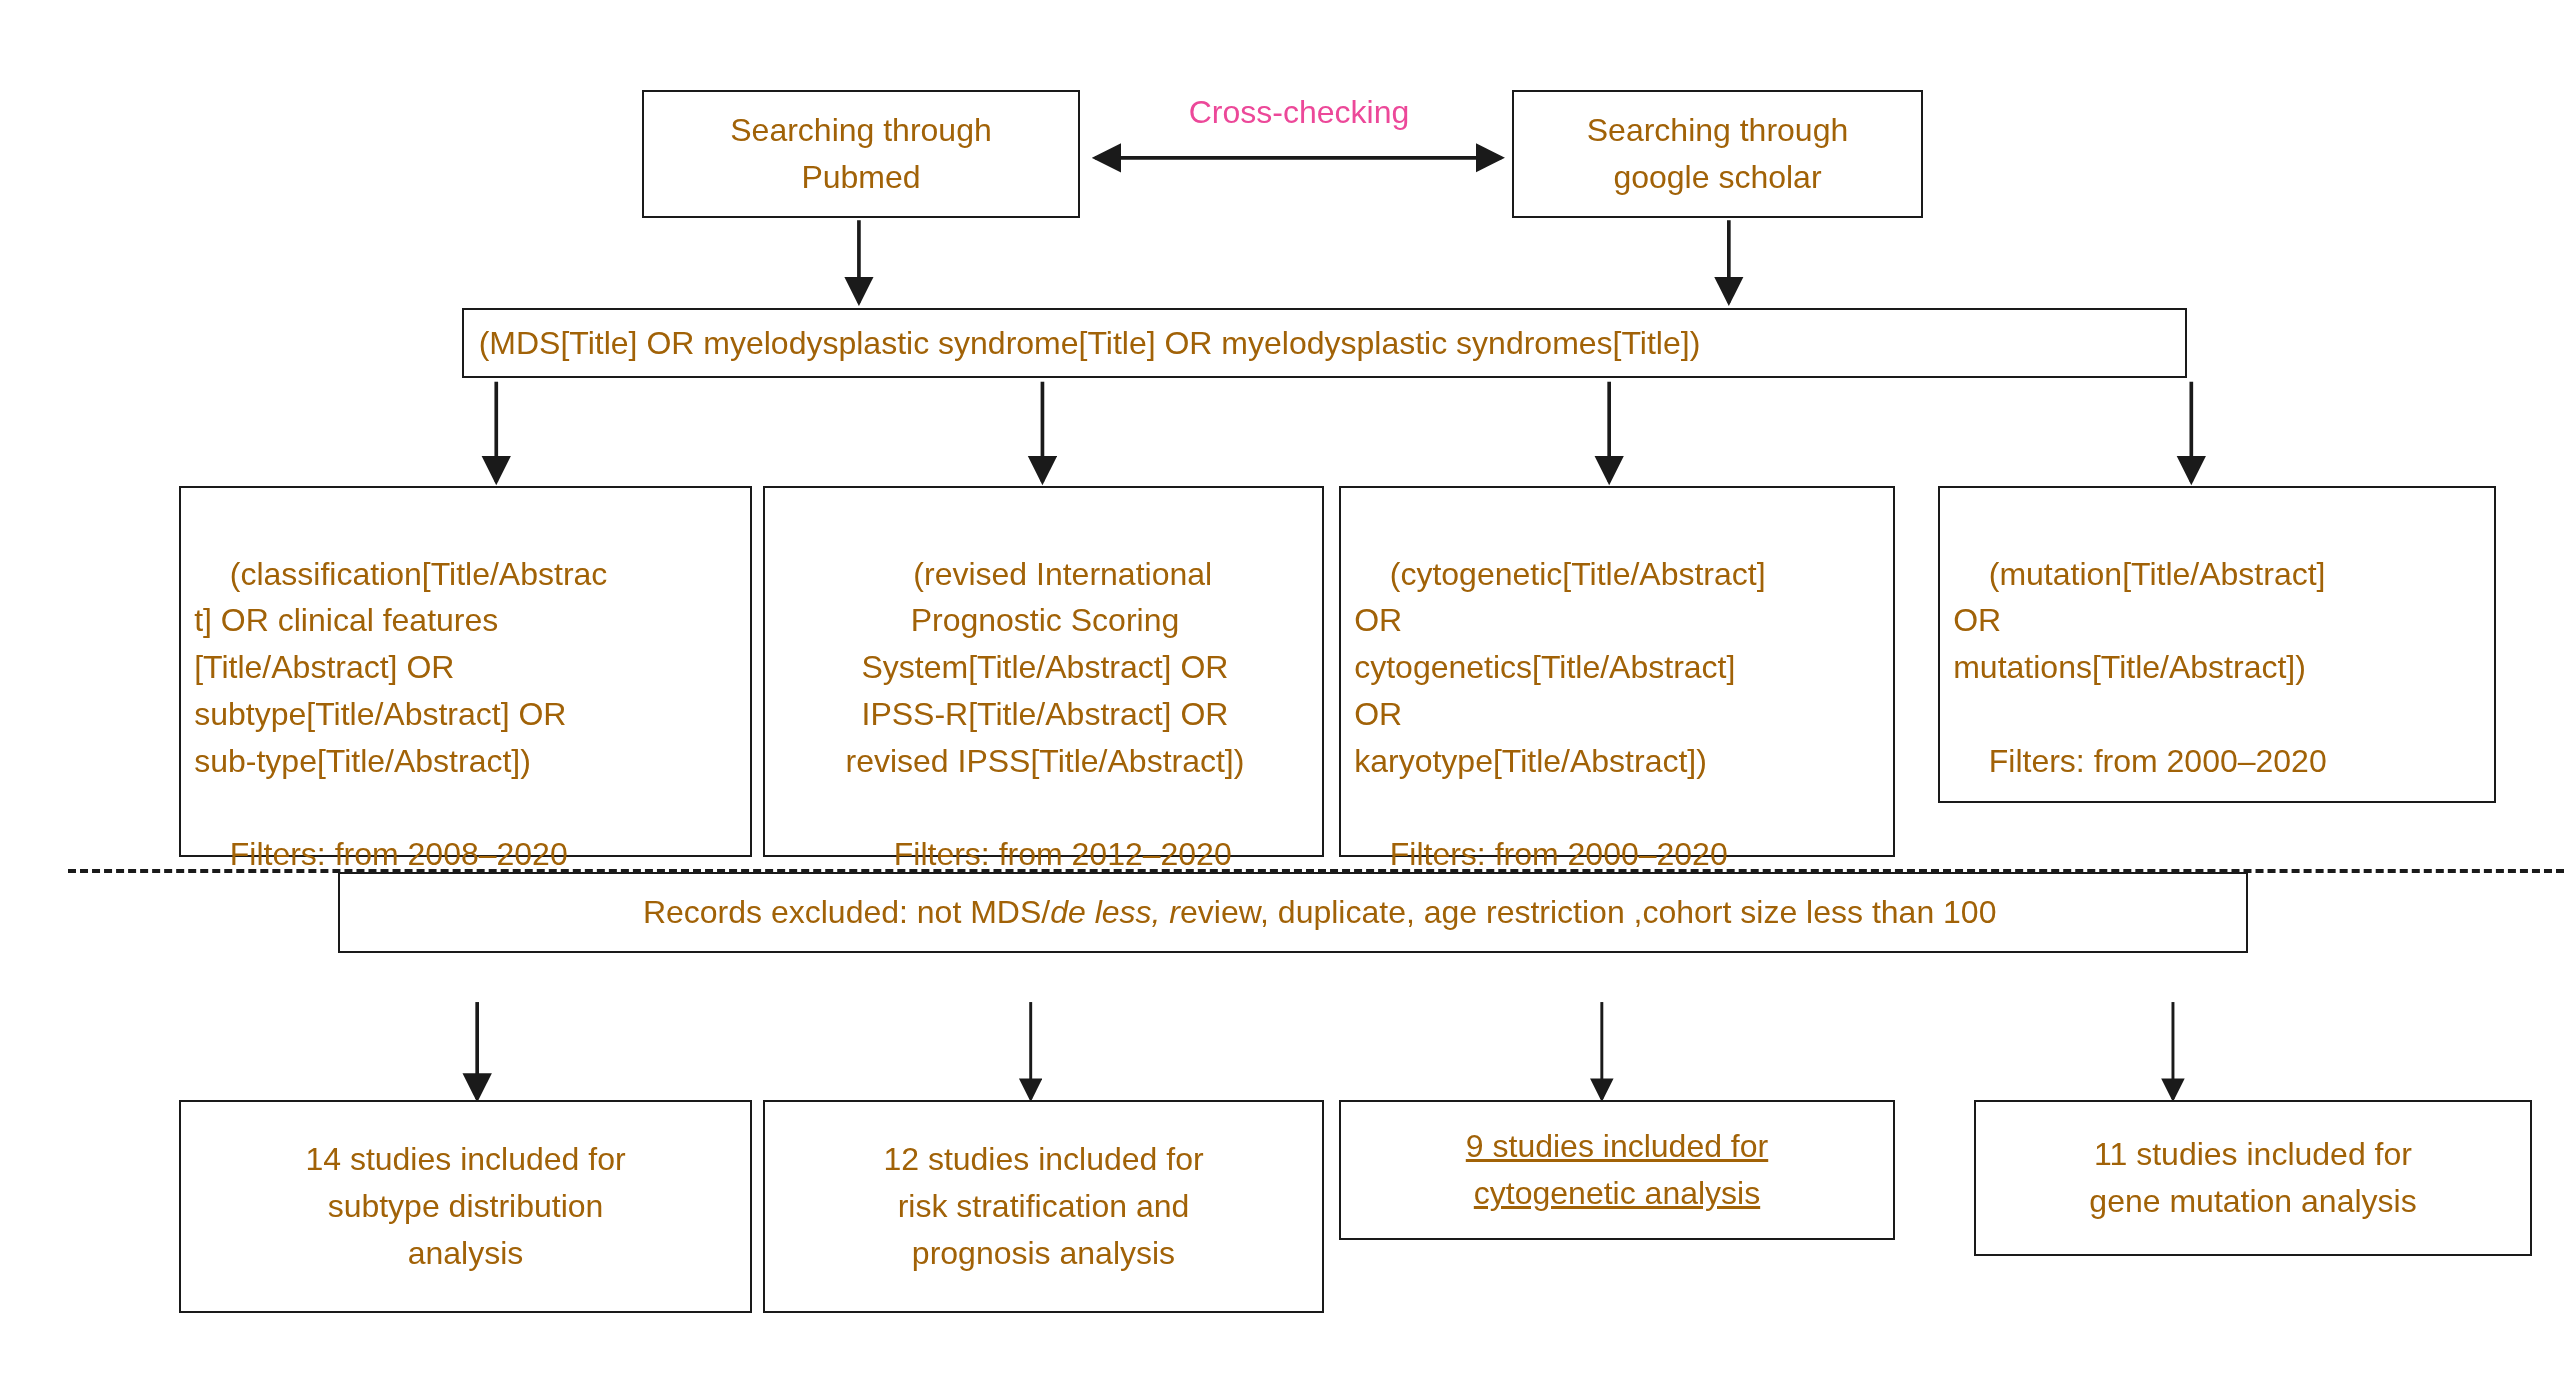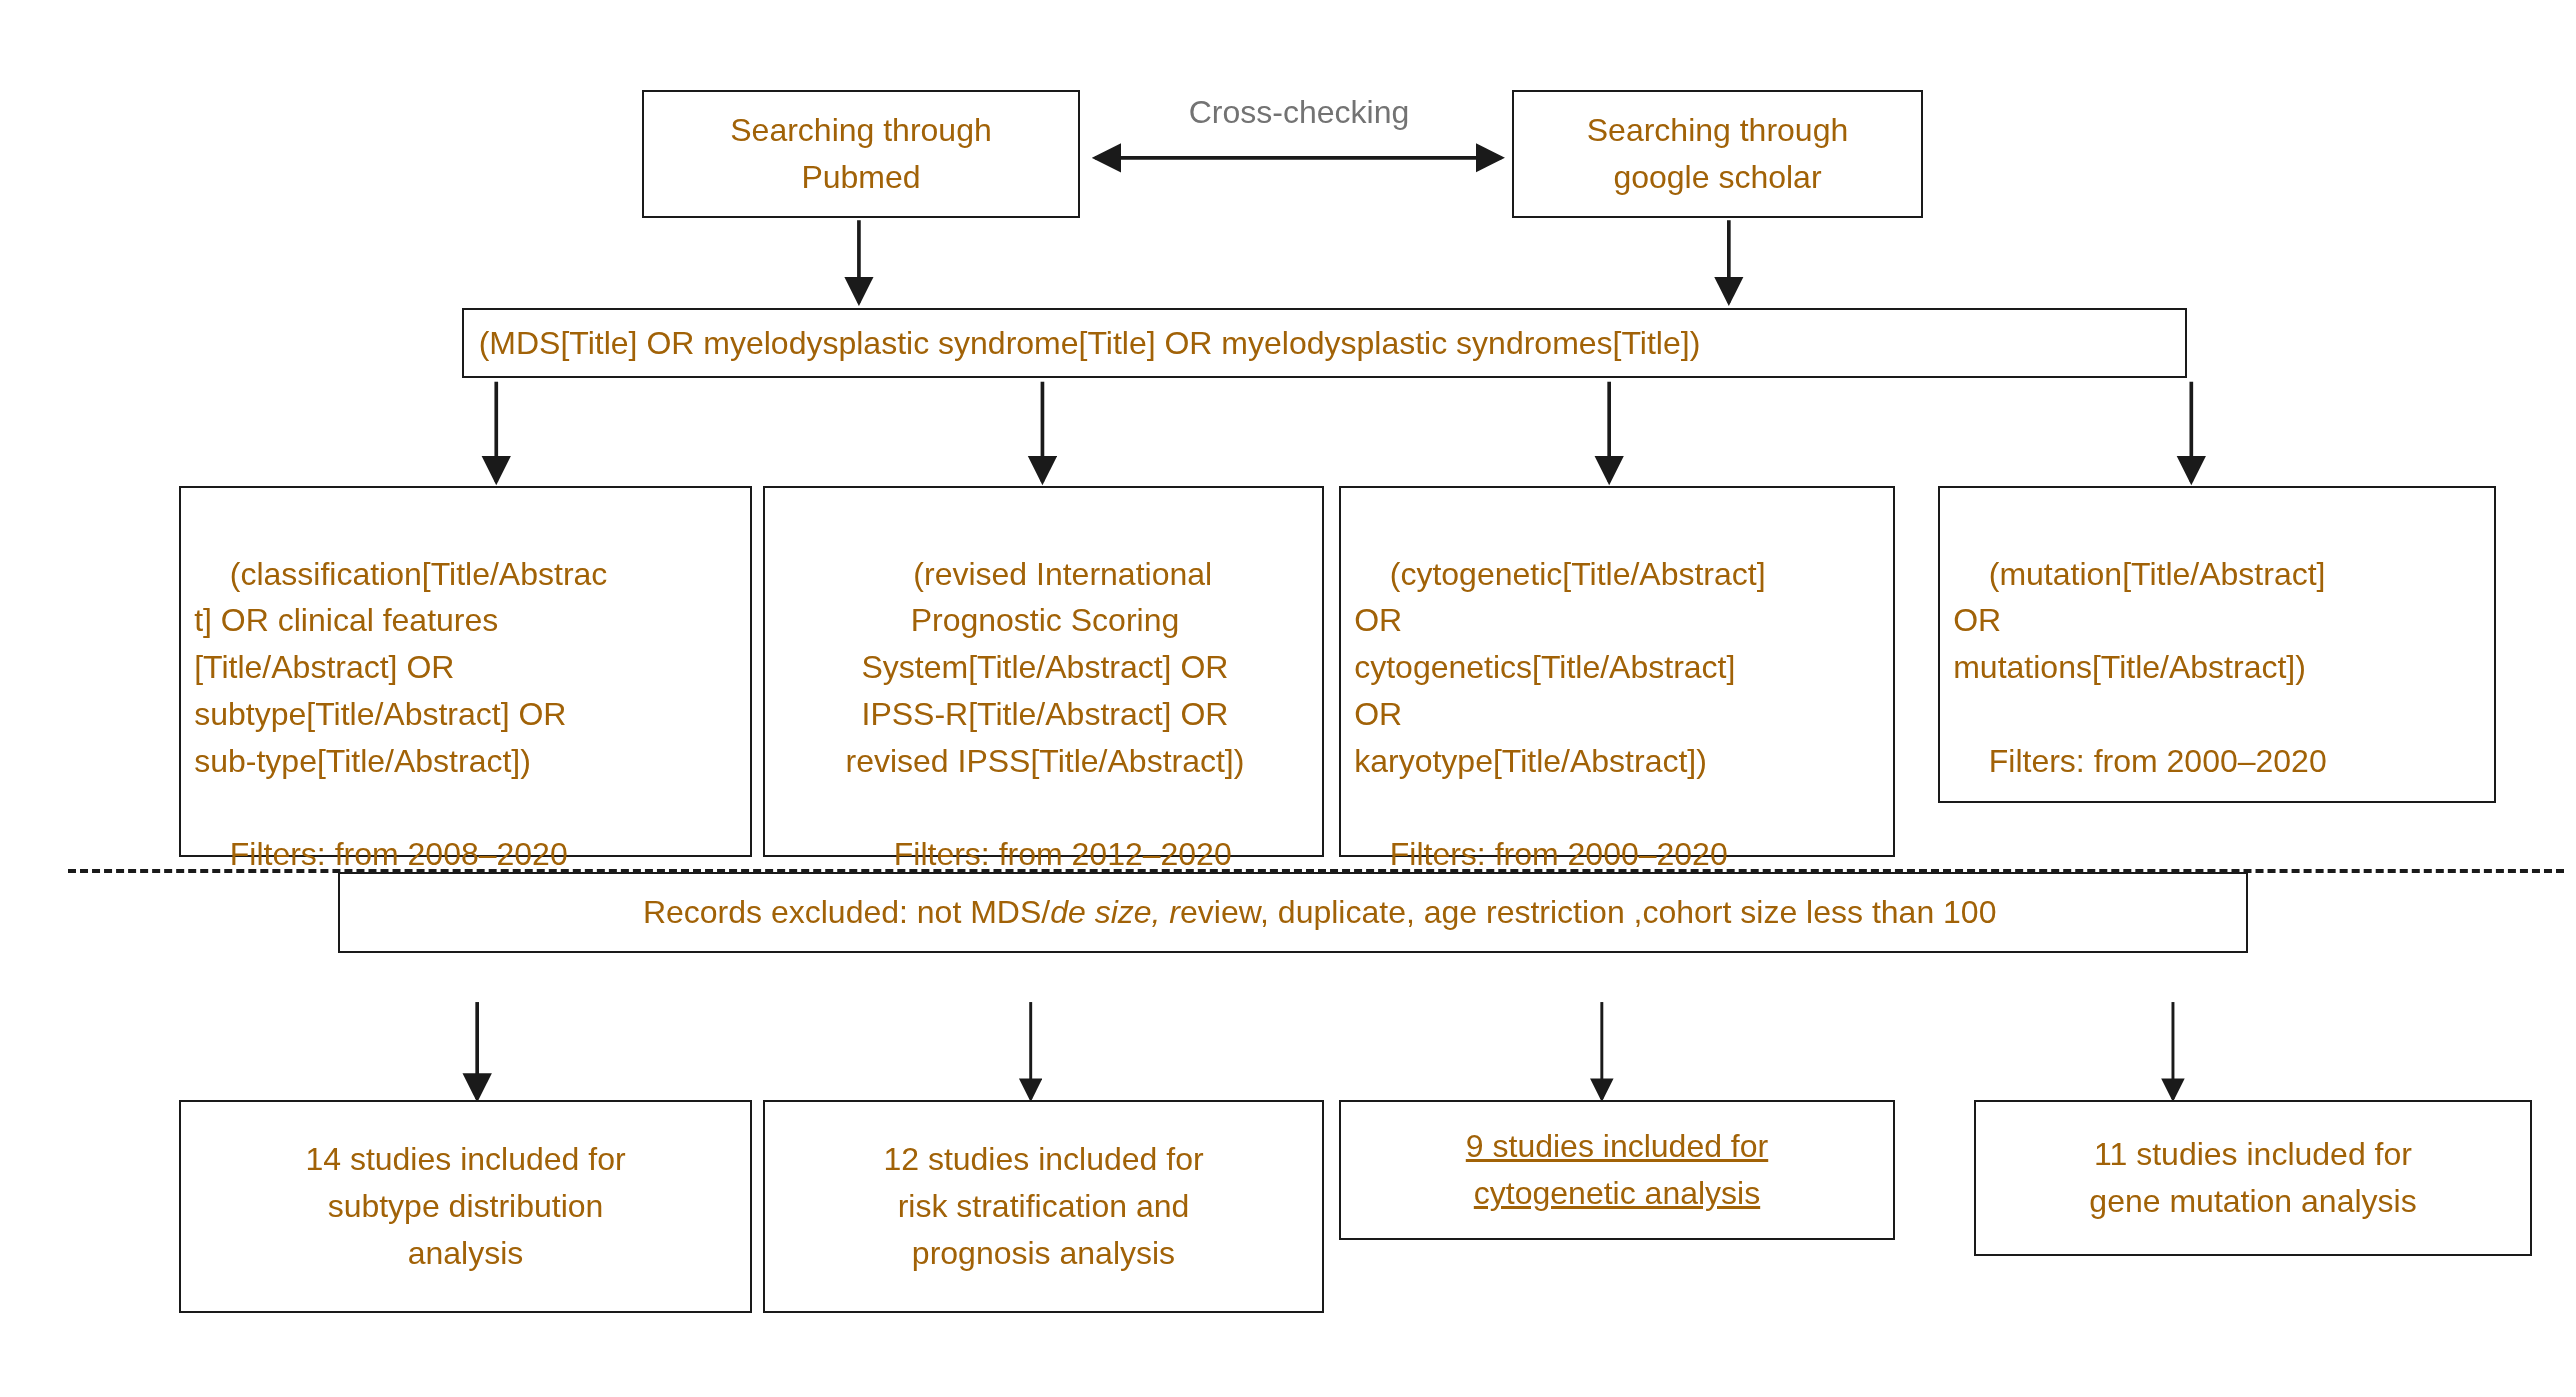--- a/index.html
+++ b/index.html
@@ -51,21 +51,21 @@
     display: flex;
     align-items: center;
     justify-content: flex-start;
     padding-left: 14.7px;
     text-align: left;
     white-space: nowrap;
   }
   .label {
     position: absolute;
     font-size: 32px;
-    color: #737373;
+    color: #ec4899;
     white-space: nowrap;
     text-align: center;
   }
   .dashline {
     position: absolute;
     height: 0;
     border-top: 4.4px dashed #1a1a1a;
   }
   .ital { font-style: italic; }
 </style>
@@ -143,21 +143,21 @@
     <span>(mutation[Title/Abstract]
 OR
 mutations[Title/Abstract])</span><br>
     <span>Filters: from 2000–2020</span>
   </div>
 
   <div class="dashline" style="left:68px; top:869px; width:2496px;"></div>
 
   <div class="box center" style="left:338px; top:872px; width:1910px; height:81px;">
     <span>
-      <span>Records excluded: not MDS/</span><span class="ital">de size, r</span><span>eview, duplicate, age restriction ,cohort size less than 100</span>
+      <span>Records excluded: not MDS/</span><span class="ital">de less, r</span><span>eview, duplicate, age restriction ,cohort size less than 100</span>
     </span>
   </div>
 
   <div class="box center" style="left:179px; top:1100px; width:573px; height:213px;">14 studies included for
 subtype distribution
 analysis</div>
 
   <div class="box center" style="left:763px; top:1100px; width:561px; height:213px;">12 studies included for
 risk stratification and
 prognosis analysis</div>

